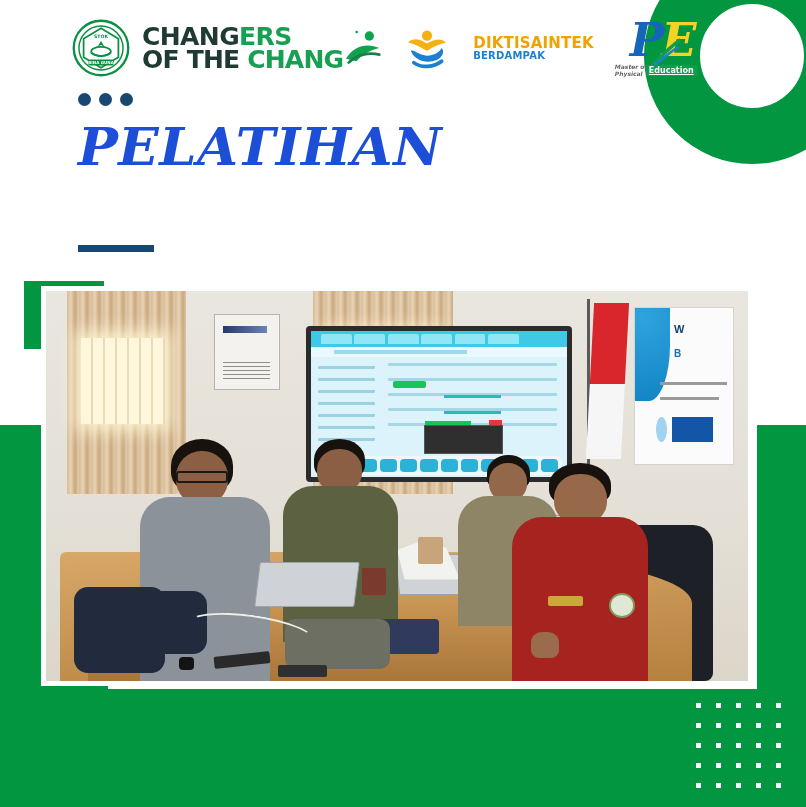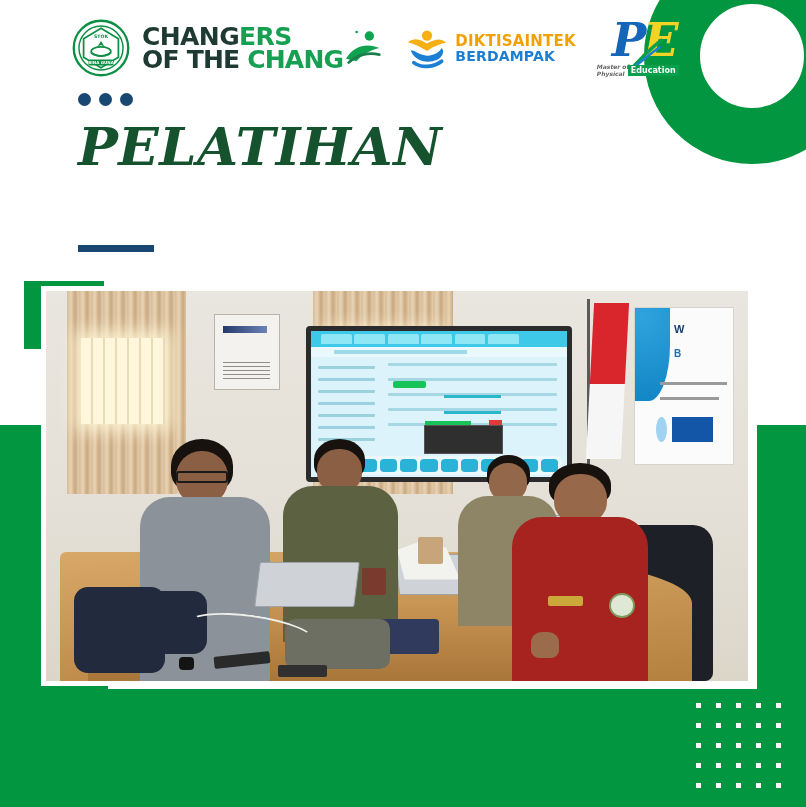--- a/index.html
+++ b/index.html
@@ -28,49 +28,49 @@
   }
   .stok-logo{width:58px;height:58px;position:relative;flex:0 0 auto;}
   .cotf{display:flex;align-items:center;gap:2px;}
   .cotf-text{line-height:0.92;}
   .cotf-l1{font-size:25px;font-weight:bold;color:#1f3a33;letter-spacing:-0.6px;font-family:"DejaVu Sans",sans-serif;}
   .cotf-l1 .g{color:#18a052;}
   .cotf-l2{font-size:25px;font-weight:bold;color:#1f3a33;letter-spacing:-0.8px;font-family:"DejaVu Sans",sans-serif;}
   .cotf-l2 .g{color:#18a052;}
   .cotf-fig{width:42px;height:40px;position:relative;margin-left:-4px;}
 
-  .dikti{display:flex;align-items:center;gap:6px;margin-left:10px;}
+  .dikti{display:flex;align-items:center;gap:24px;margin-left:10px;}
   .dikti-fig{width:44px;height:44px;position:relative;}
   .dikti-text{line-height:1.0;}
   .dikti-l1{font-size:15px;font-weight:bold;color:#f2a105;letter-spacing:0.2px;font-family:"DejaVu Sans",sans-serif;}
-  .dikti-l2{font-size:14px;font-weight:bold;color:#1b7fd4;letter-spacing:0.2px;font-family:"DejaVu Sans",sans-serif;}
+  .dikti-l2{font-size:10px;font-weight:bold;color:#1b7fd4;letter-spacing:0.2px;font-family:"DejaVu Sans",sans-serif;}
 
   .pelogo{width:66px;height:62px;position:relative;margin-left:8px;}
   .pe-letters{
     position:absolute;left:16px;top:0px;
     font-family:"DejaVu Serif",serif;font-style:italic;font-weight:bold;
     font-size:46px;color:#1565b8;letter-spacing:-3px;line-height:1;
   }
   .pe-letters .e{color:#f5d324;}
   .pe-swoosh{position:absolute;right:-1px;top:20px;width:34px;height:34px;overflow:hidden;}
   .pe-mop{position:absolute;left:1px;bottom:2px;font-size:6px;line-height:6.5px;
           font-weight:bold;color:#666;font-style:italic;font-family:"DejaVu Sans",sans-serif;}
   .pe-edu{position:absolute;left:32px;bottom:3px;background:#0aa04b;color:#fff;
-          font-size:8px;font-weight:bold;padding:1px 3px;font-family:"DejaVu Sans",sans-serif;}
+          font-size:8px;font-weight:bold;padding:1px 3px;font-family:"DejaVu Sans",sans-serif;text-decoration:underline;}
 
   
   .dots{position:absolute;left:78px;top:93px;display:flex;gap:8px;z-index:5;}
   .dots span{width:13px;height:13px;border-radius:50%;background:#184872;display:block;}
 
   
   .headline{
     position:absolute;left:78px;top:120px;z-index:5;
     font-family:"DejaVu Serif","Liberation Serif",serif;
     font-style:italic;font-weight:bold;
-    font-size:53px;color:#14532d;letter-spacing:0.5px;line-height:1.0;
+    font-size:53px;color:#1d4ed8;letter-spacing:0.5px;line-height:1.0;
   }
   .subhead{
     position:absolute;left:80px;top:170px;z-index:5;
     font-family:"DejaVu Sans","Liberation Sans",sans-serif;
     font-style:italic;font-weight:bold;
     font-size:23px;color:#8a8a8a;letter-spacing:-0.2px;
   }
   .rule{position:absolute;left:78px;top:245px;width:76px;height:7px;background:#184872;z-index:5;}
 
   

